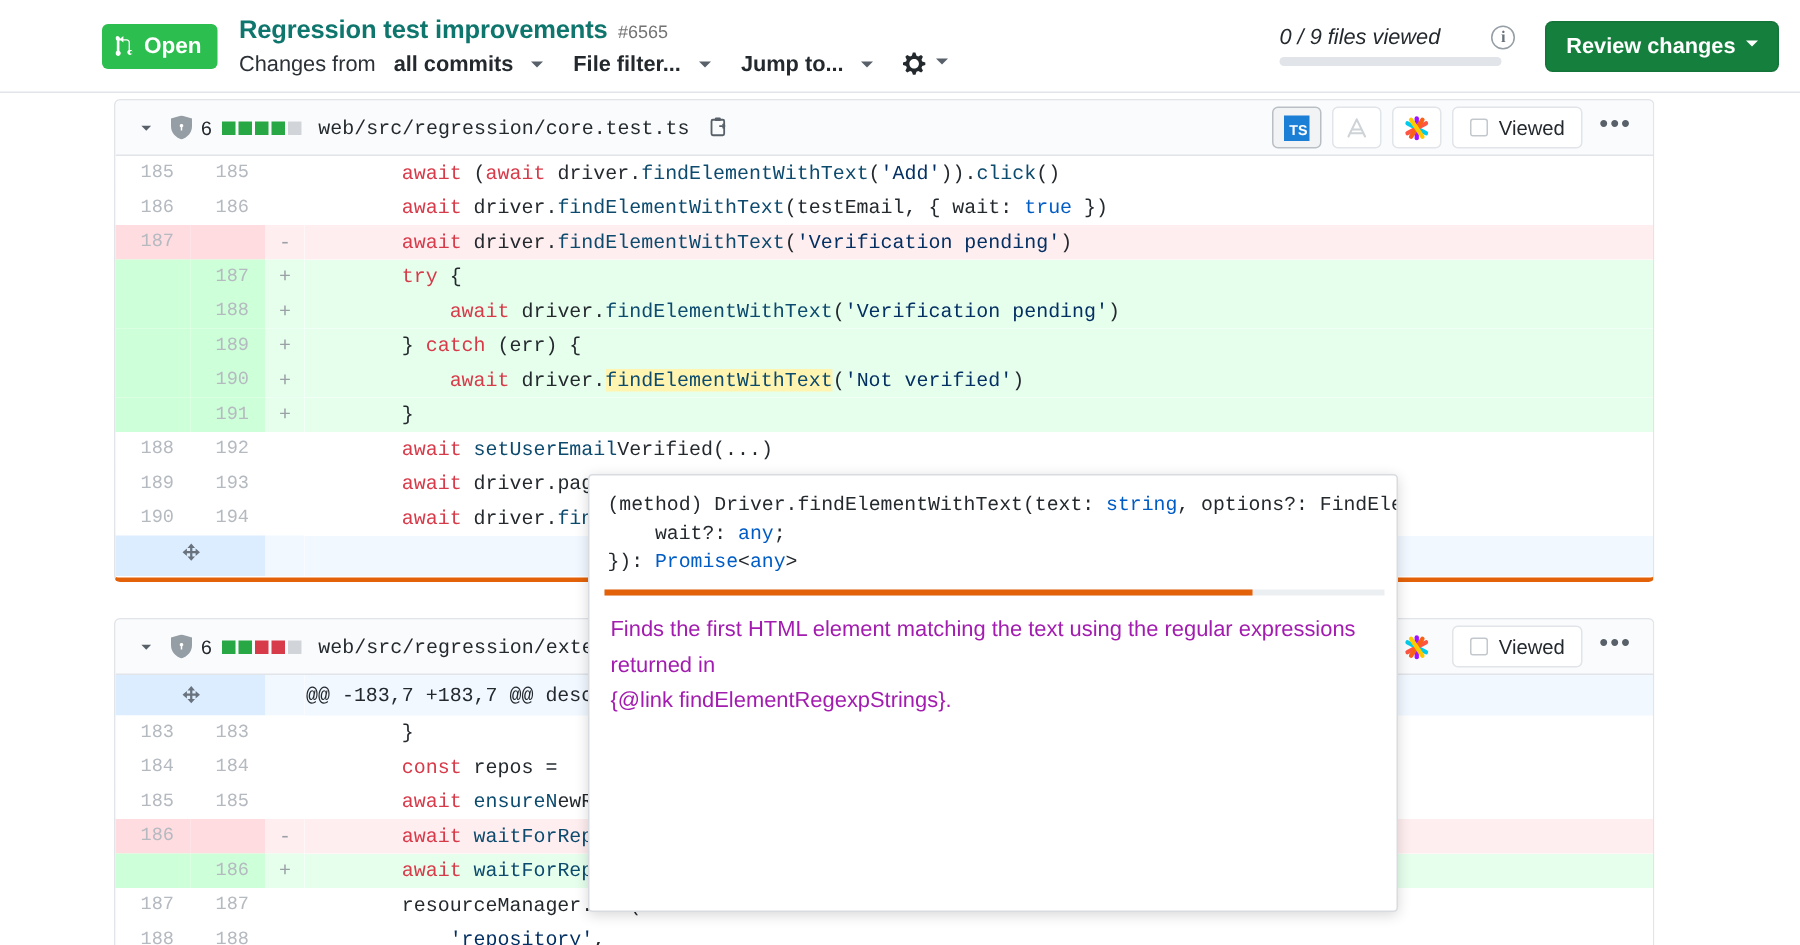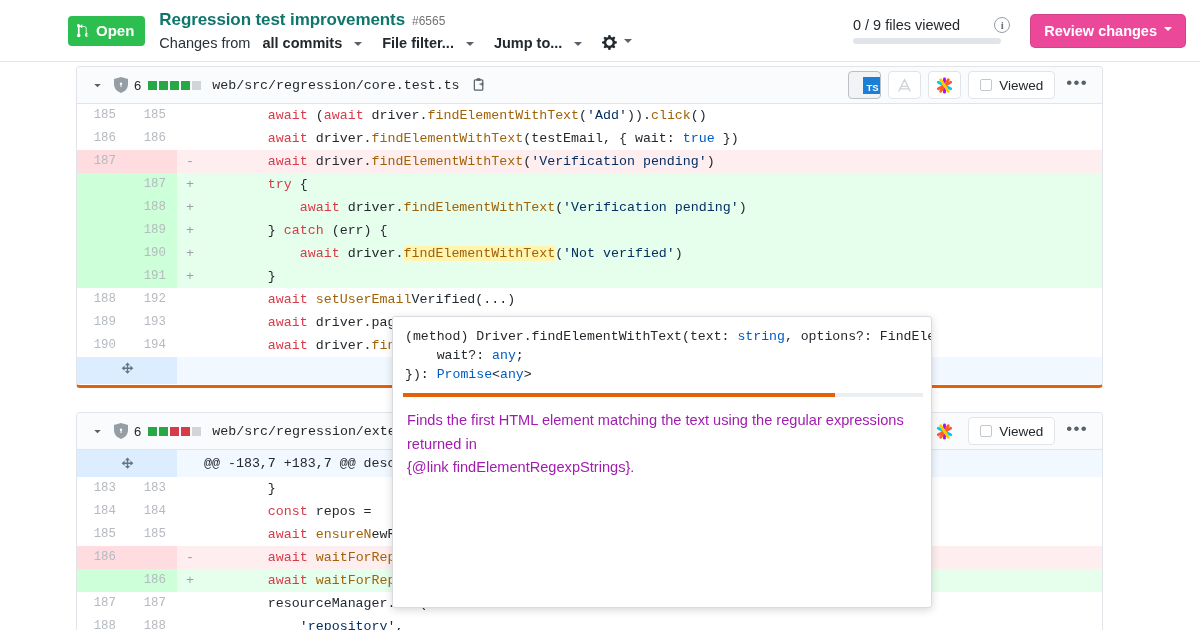--- a/index.html
+++ b/index.html
@@ -31,26 +31,26 @@
   .pr-subnav { display: flex; align-items: center; gap: 20px; margin-top: 5px; }
   .sub-item { display: inline-flex; align-items: baseline; gap: 12px; font-size: 14.5px; color: #24292e; cursor: pointer; white-space: nowrap; }
   .sub-item .muted { color: #2b3136; font-weight: 400; }
   .sub-item .strong { font-weight: 700; color: #24292e; }
   .caret { width: 0; height: 0; border-left: 4px solid transparent; border-right: 4px solid transparent; border-top: 4px solid #586069; display: inline-block; position: relative; top: -2px; }
   .gear-wrap { display: inline-flex; align-items: center; gap: 5px; cursor: pointer; }
 
   .header-right { margin-left: auto; display: flex; align-items: center; gap: 20px; }
   .files-viewed { display: flex; flex-direction: column; align-items: flex-start; gap: 5px; }
   .fv-row { display: flex; align-items: center; gap: 34px; }
-  .fv-text { font-size: 14.5px; color: #24292e; white-space: nowrap; }
+  .fv-text { font-size: 14.5px; color: #24292e; white-space: nowrap; font-style: italic; }
   .info-circle { width: 16px; height: 16px; border: 1.4px solid #959da5; border-radius: 50%; color: #6a737d;
     font-size: 11px; font-weight: 700; display: flex; align-items: center; justify-content: center; font-family: "Liberation Serif", serif; }
   .progress-track { width: 148px; height: 6px; background: #e1e4e8; border-radius: 3px; }
   .review-btn {
-    background: #ec4899; color: #fff; border: 1px solid rgba(27,31,35,0.12); border-radius: 5px;
+    background: #15803d; color: #fff; border: 1px solid rgba(27,31,35,0.12); border-radius: 5px;
     font-size: 14.5px; font-weight: 700; padding: 8px 13px; display: inline-flex; align-items: center; gap: 7px;
     cursor: pointer; white-space: nowrap;
   }
   .review-btn .caret { border-top-color: #fff; }
 
   
   .content { position: absolute; top: 62px; left: 0; width: 1200px; height: 568px; background: #fff; }
 
   .file-card {
     position: absolute; left: 76px; width: 1027px;
@@ -70,21 +70,21 @@
   .diffbar i { width: 9px; height: 9px; display: block; }
   .dg { background: #28a745; } .dr { background: #d73a49; } .dn { background: #d1d5da; }
   .file-path { font-family: "Liberation Mono", monospace; font-size: 13.3px; color: #24292e; white-space: nowrap; }
   .copy-icon { margin-left: 12px; display: flex; cursor: pointer; }
 
   .file-head-right { margin-left: auto; display: flex; align-items: center; gap: 7px; }
   .ibtn {
     width: 33px; height: 28px; border: 1px solid #e1e4e8; border-radius: 4px; background: #fff;
     display: flex; align-items: center; justify-content: center; cursor: pointer;
   }
-  .ibtn.active { border-color: #b9bfc5; background: #f2f3f5; justify-content: flex-end; }
+  .ibtn.active { border-color: #b9bfc5; background: #f2f3f5; }
   .ts-badge { width: 17px; height: 17px; background: #1c7fd6; color: #fff; font-size: 9.5px; font-weight: 700;
     display: flex; align-items: flex-end; justify-content: flex-end; padding: 0 1.5px 0.5px 0; font-family: "Liberation Sans", sans-serif; }
   .viewed-btn {
     height: 28px; border: 1px solid #e1e4e8; border-radius: 4px; background: #fff;
     display: flex; align-items: center; gap: 7px; padding: 0 11px; font-size: 13.5px; color: #24292e; cursor: pointer; text-align: center;
   }
   .vcheck { width: 12px; height: 12px; border: 1px solid #c3c8cd; border-radius: 2px; background: #fff; }
   .kebab { color: #586069; font-size: 17px; letter-spacing: 1.3px; line-height: 1; padding: 0 4px 6px 4px; cursor: pointer; }
 
   
@@ -99,21 +99,21 @@
   tr.del .ln { background: #ffdce0; } tr.del .sign, tr.del .code { background: #ffeef0; }
   tr.add .ln { background: #cdffd8; } tr.add .sign, tr.add .code { background: #e6ffed; }
   tr.hunk td { background: #f1f8ff; color: #5a6a7a; height: 27px; line-height: 27px; }
   tr.hunk .expandcell { background: #dbedff; width: 126px; text-align: center; }
   tr.expand td { background: #f1f8ff; height: 27px; }
   tr.expand .expandcell { background: #dbedff; width: 126px; text-align: center; }
   .exp-ic { display: inline-flex; vertical-align: middle; }
 
   
   .k  { color: #d73a49; }   
-  .fn { color: #a16207; margin-top: 14px; }   
+  .fn { color: #0c4a6e; margin-top: 14px; }   
   .st { color: #032f62; }   
   .bl { color: #005cc5; }   
   .pl { color: #24292e; }
   .hl { background: #fff5b1; }
   .hl-green { background: #acf2bd; }
 
   
   .tsvr {
     position: absolute; left: 392px; top: 254px; width: 540px; height: 292px;
     background: #fff; border: 1px solid #d8dce0; border-radius: 3px;

